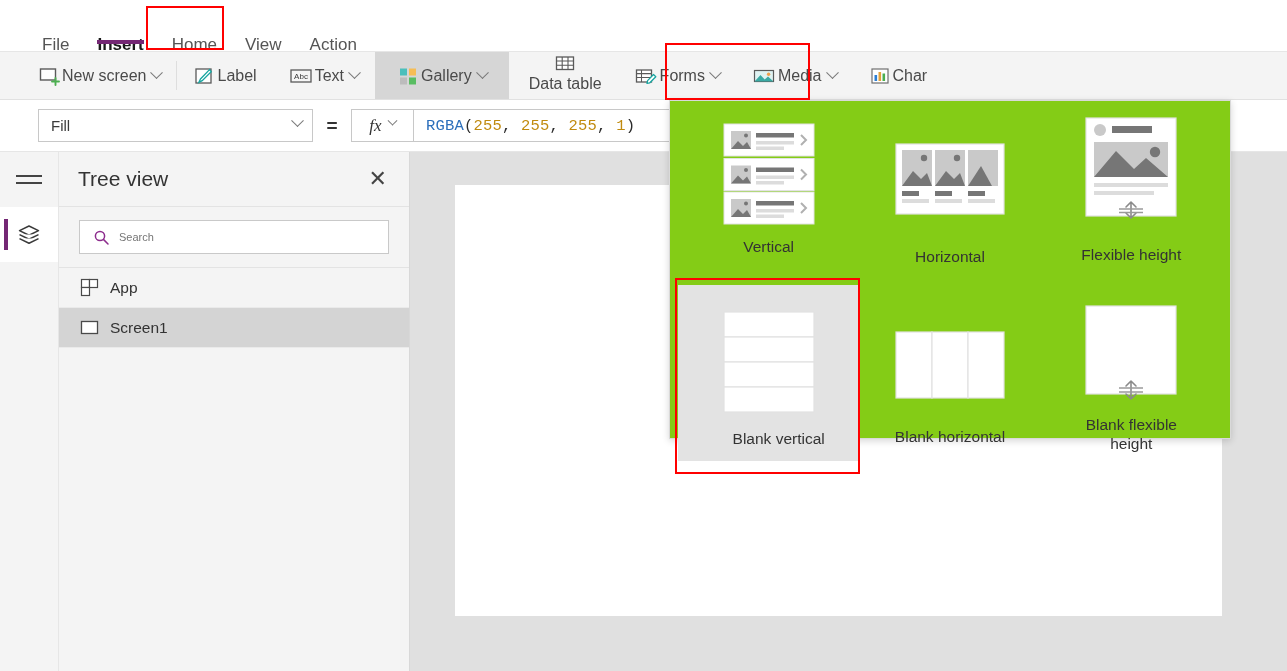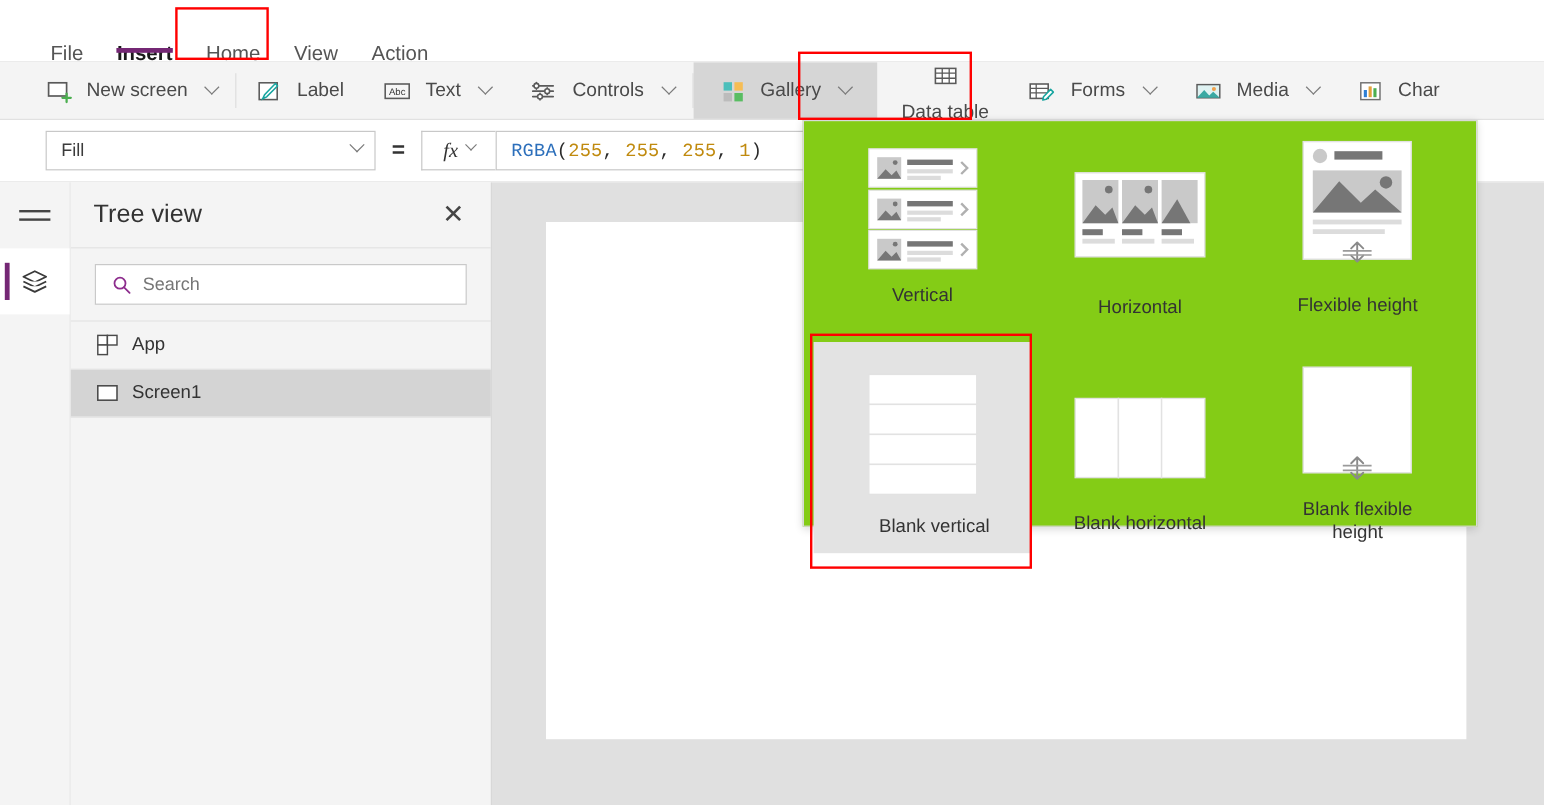--- a/index.html
+++ b/index.html
@@ -38,21 +38,21 @@
 
   
   .ribbon {
     position: absolute; left: 0; top: 52px; width: 1287px; height: 48px;
     background: #f4f4f4;
     display: flex; align-items: stretch;
     padding-left: 22px;
     border-bottom: 1px solid #e1e1e1;
   }
   .rb-btn {
-    display: flex; align-items: center; gap: 12px;
+    display: flex; align-items: center; gap: 2px;
     padding: 0 16px;
     font-size: 16px; color: #4a4a4a;
     white-space: nowrap;
     cursor: default;
     position: relative;
   }
   .rb-btn .sep-r {
     position: absolute; right: 0; top: 9px; bottom: 9px; width: 1px; background: #dedede;
   }
   .rb-btn.selected { background: #d6d6d6; }
@@ -124,21 +124,21 @@
     height: 55px; display: flex; align-items: center; justify-content: space-between;
     padding: 0 22px 0 19px;
     border-bottom: 1px solid #e3e3e3;
   }
   .tree-title { font-size: 21px; color: #333; }
   .close-x { font-size: 22px; color: #444; line-height: 1; cursor: default; }
   .tree-search-wrap { padding: 13px 20px 13px 20px; border-bottom: 1px solid #e3e3e3; }
   .tree-search {
     height: 34px; background: #fff; border: 1px solid #c9c9c9;
     display: flex; align-items: center; gap: 9px; padding-left: 13px;
-    font-size: 15px; color: #767676;
+    font-size: 11px; color: #767676;
   }
   .tree-row {
     height: 40px; display: flex; align-items: center; gap: 11px;
     padding-left: 21px; font-size: 15.5px; color: #333;
     border-bottom: 1px solid #eaeaea;
   }
   .tree-row.sel { background: #d4d4d4; }
 
   
   .workarea {
@@ -232,38 +232,20 @@
       <span class="ic">
         <svg width="24" height="22" viewBox="0 0 24 22">
           <rect x="2" y="5" width="20" height="12" fill="#f6f6f6" stroke="#5a5a5a" stroke-width="1.3"></rect>
           <text x="12" y="14.2" font-size="8" font-family="Liberation Sans, sans-serif" fill="#3a3a3a" text-anchor="middle">Abc</text>
         </svg>
       </span>
       <span class="rb-label">Text</span>
       <span class="chev"></span>
     </div>
 
-    <div class="rb-btn">
-      <span class="ic">
-        <svg width="24" height="22" viewBox="0 0 24 22">
-          <g stroke="#5a5a5a" stroke-width="1.4" stroke-linecap="round">
-            <path d="M3 6.5h17M3 11h17M3 15.5h17"></path>
-            <path d="M6 3.8v5.4M15 8.3v5.4M9 12.8v5.4"></path>
-          </g>
-          <g fill="#fff" stroke="#5a5a5a" stroke-width="1.3">
-            <circle cx="6" cy="6.5" r="2"></circle>
-              <circle cx="15" cy="11" r="2"></circle>
-              <circle cx="9" cy="15.5" r="2"></circle>
-          </g>
-        </svg>
-      </span>
-      <span class="rb-label">Controls</span>
-      <span class="chev"></span>
-      <span class="sep-r"></span>
-    </div>
 
     <div class="rb-btn selected" style="padding:0 22px;">
       <span class="ic">
         <svg width="22" height="22" viewBox="0 0 22 22">
           <rect x="3" y="3.5" width="7" height="7" fill="#4bbfbb"></rect>
           <rect x="12" y="3.5" width="7" height="7" fill="#f6bd55"></rect>
           <rect x="3" y="12.5" width="7" height="7" fill="#bcbcbc"></rect>
           <rect x="12" y="12.5" width="7" height="7" fill="#59bd62"></rect>
         </svg>
       </span>

